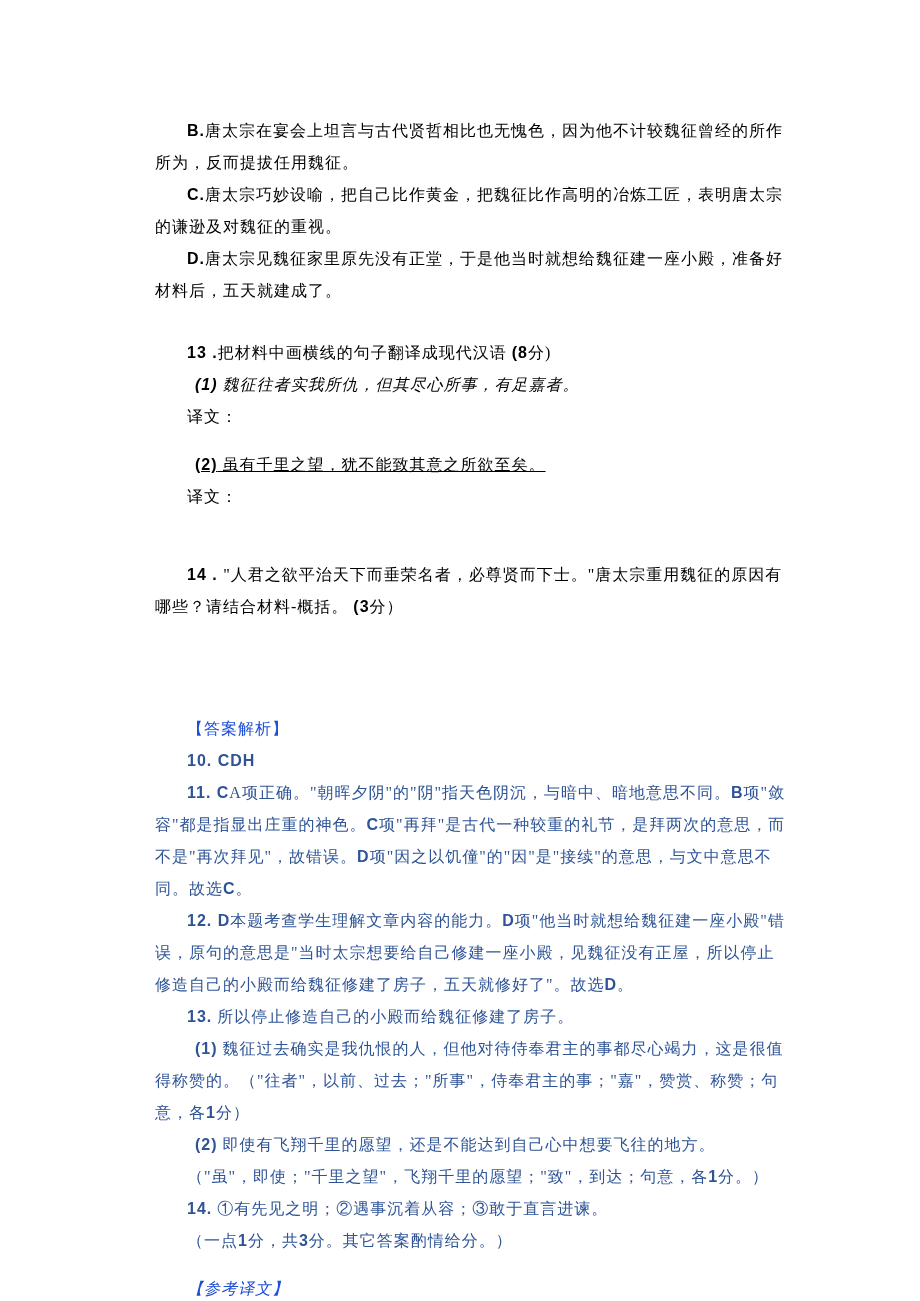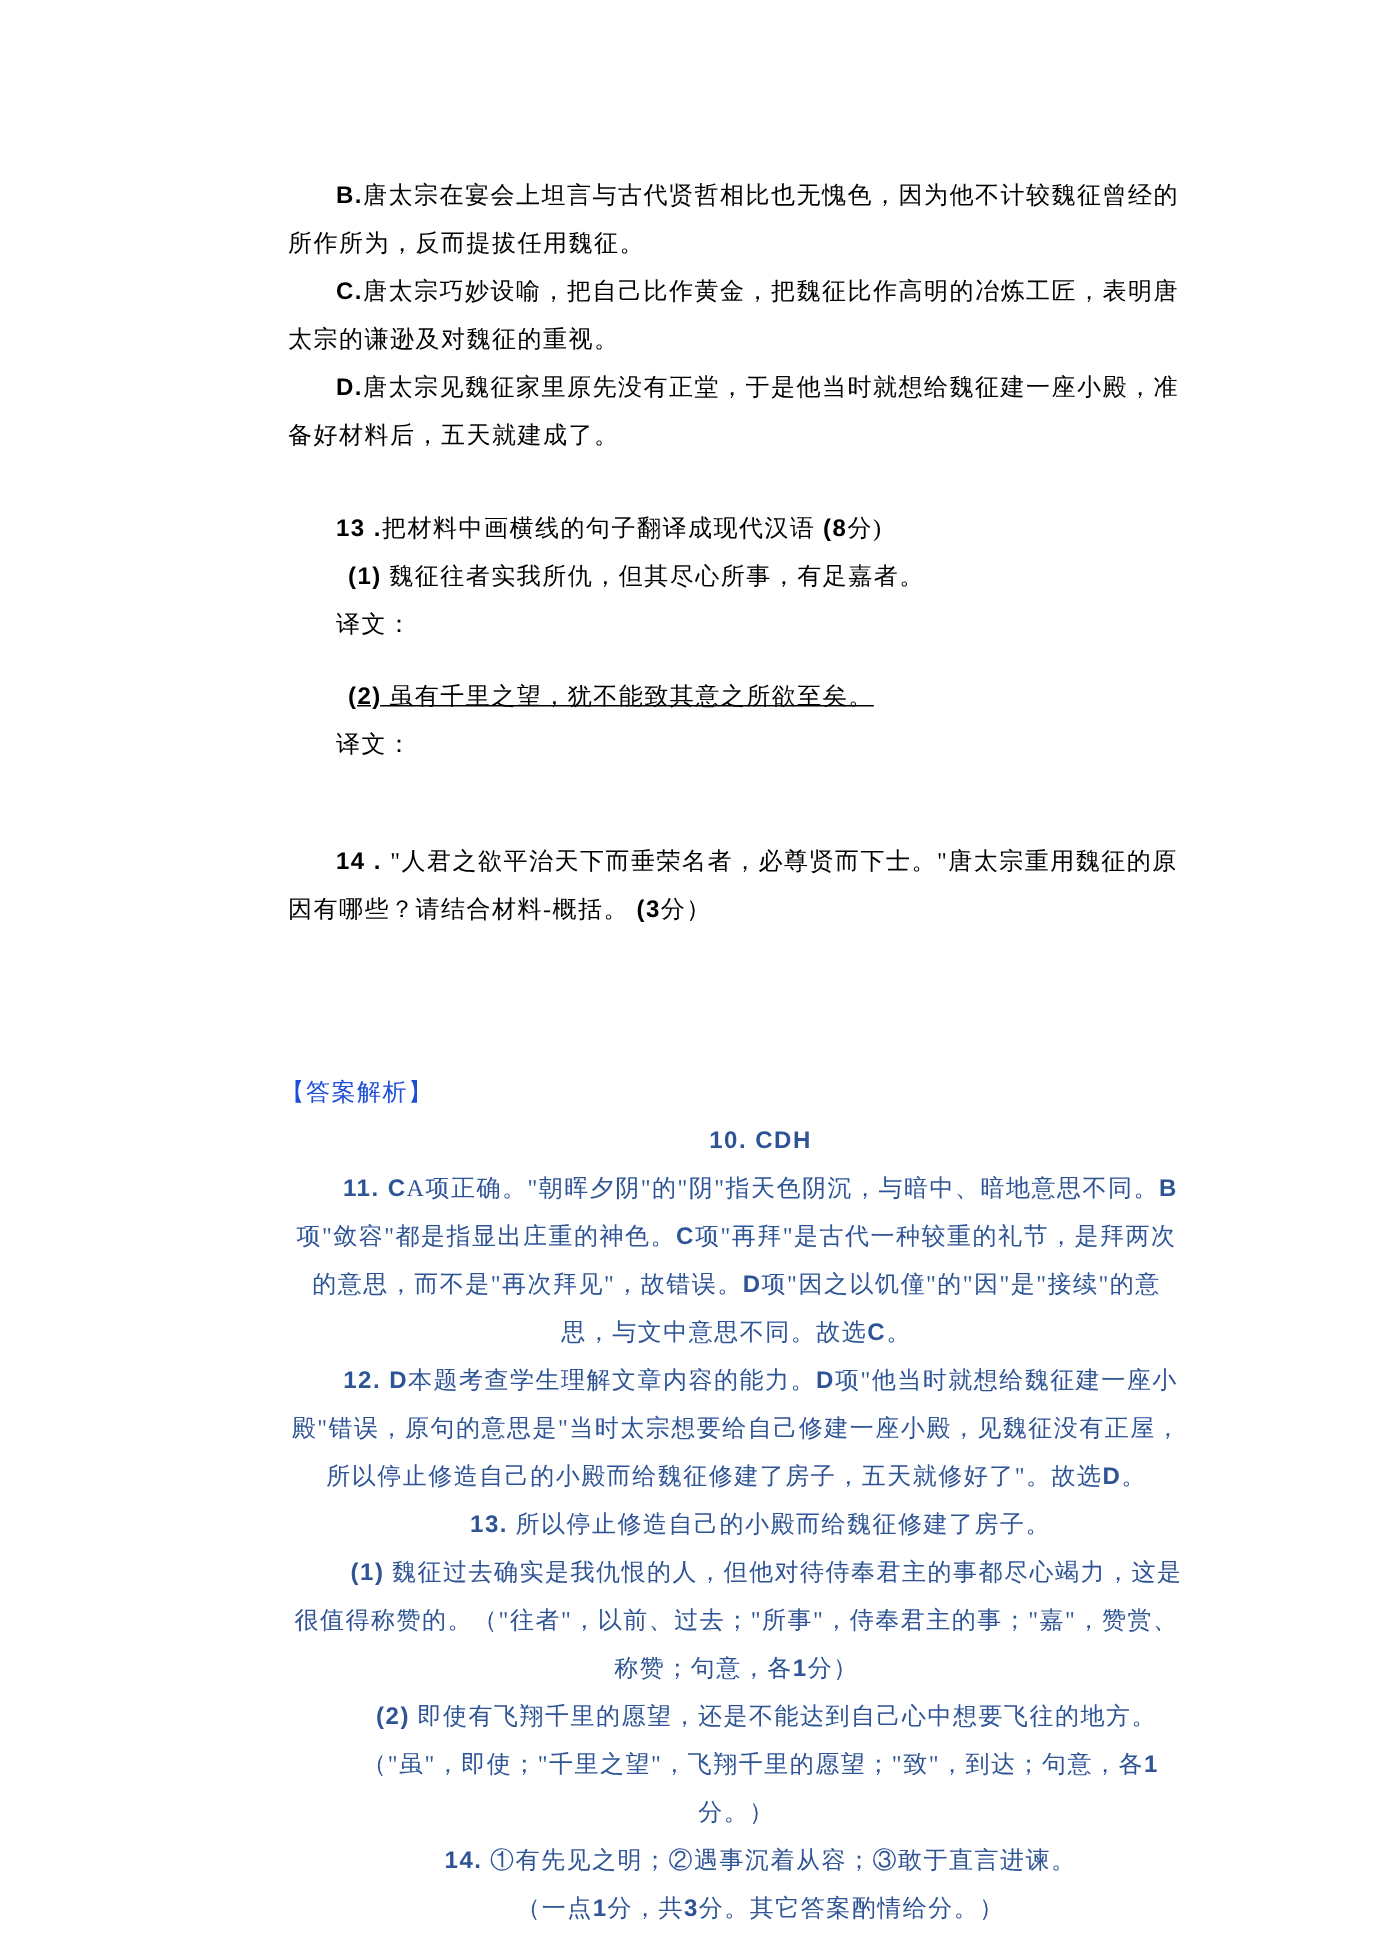--- a/index.html
+++ b/index.html
@@ -12,35 +12,33 @@
       font-family: "SimSun", "宋体", serif;
       font-size: 16px;
       line-height: 2.0;
       color: #000000;
       width: 920px;
       padding: 115px 130px 80px 155px;
     }
     .para {
       text-indent: 2em;
       letter-spacing: 1px;
-      margin-left: 37px;
     }
     .gap {
       height: 30px;
     }
     .gap-small {
       height: 16px;
     }
     .bold {
       font-weight: bold;
       font-family: "SimHei", "黑体", sans-serif;
     }
     .blue {
       color: #2e5496;
-      text-align: center;
     }
     .blue-italic {
       color: #2e5496;
       font-style: italic;
     }
     .section-title {
       text-indent: 2em;
       color: #1d4ed8;
       letter-spacing: 1px;
     }
@@ -59,21 +57,21 @@
 <div class="para">
   <span class="bold">D.</span><span>唐太宗见魏征家里原先没有正堂，于是他当时就想给魏征建一座小殿，准备好材料后，五天就建成了。</span>
 </div>
 
 <div class="gap"></div>
 
 <div class="para">
   <span class="bold">13</span><span class="bold"> .</span><span>把材料中画横线的句子翻译成现代汉语  </span><span class="bold">(8</span><span>分)</span>
 </div>
 
-<div class="para" style="text-indent: 2.5em;">
+<div class="para" style="text-indent: 2.5em; font-style: italic;">
   <span class="bold">(1)</span><span> 魏征往者实我所仇，但其尽心所事，有足嘉者。</span>
 </div>
 
 <div class="para">
   <span>译文：</span>
 </div>
 
 <div class="gap-small"></div>
 
 <div class="para" style="text-indent: 2.5em; text-decoration: underline;">

